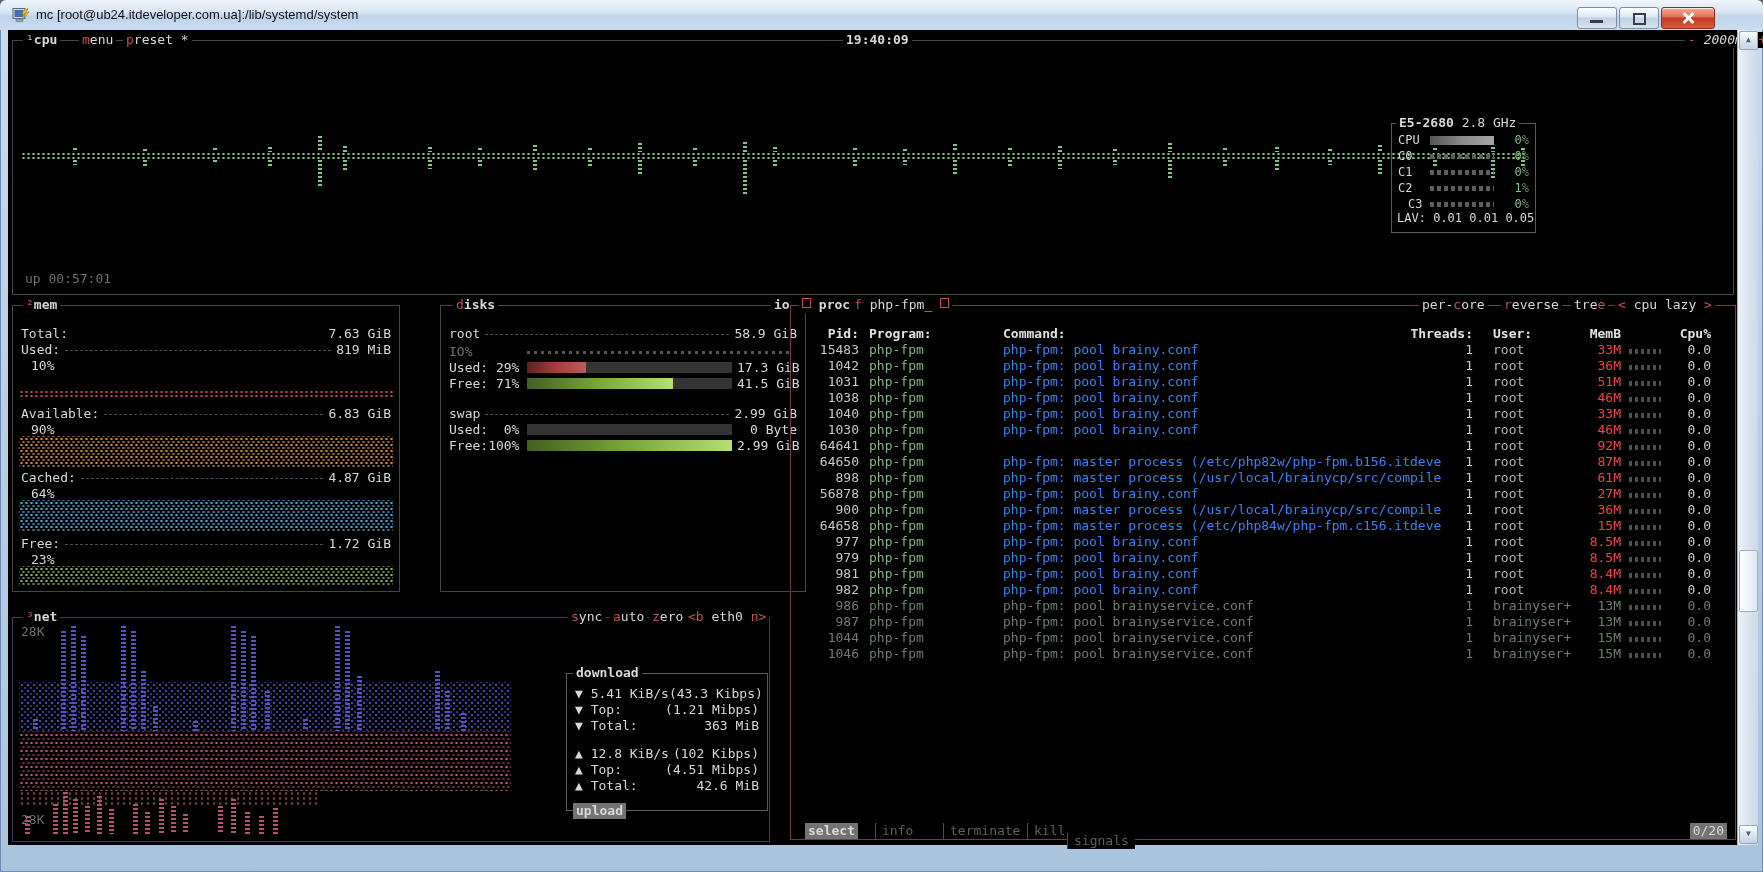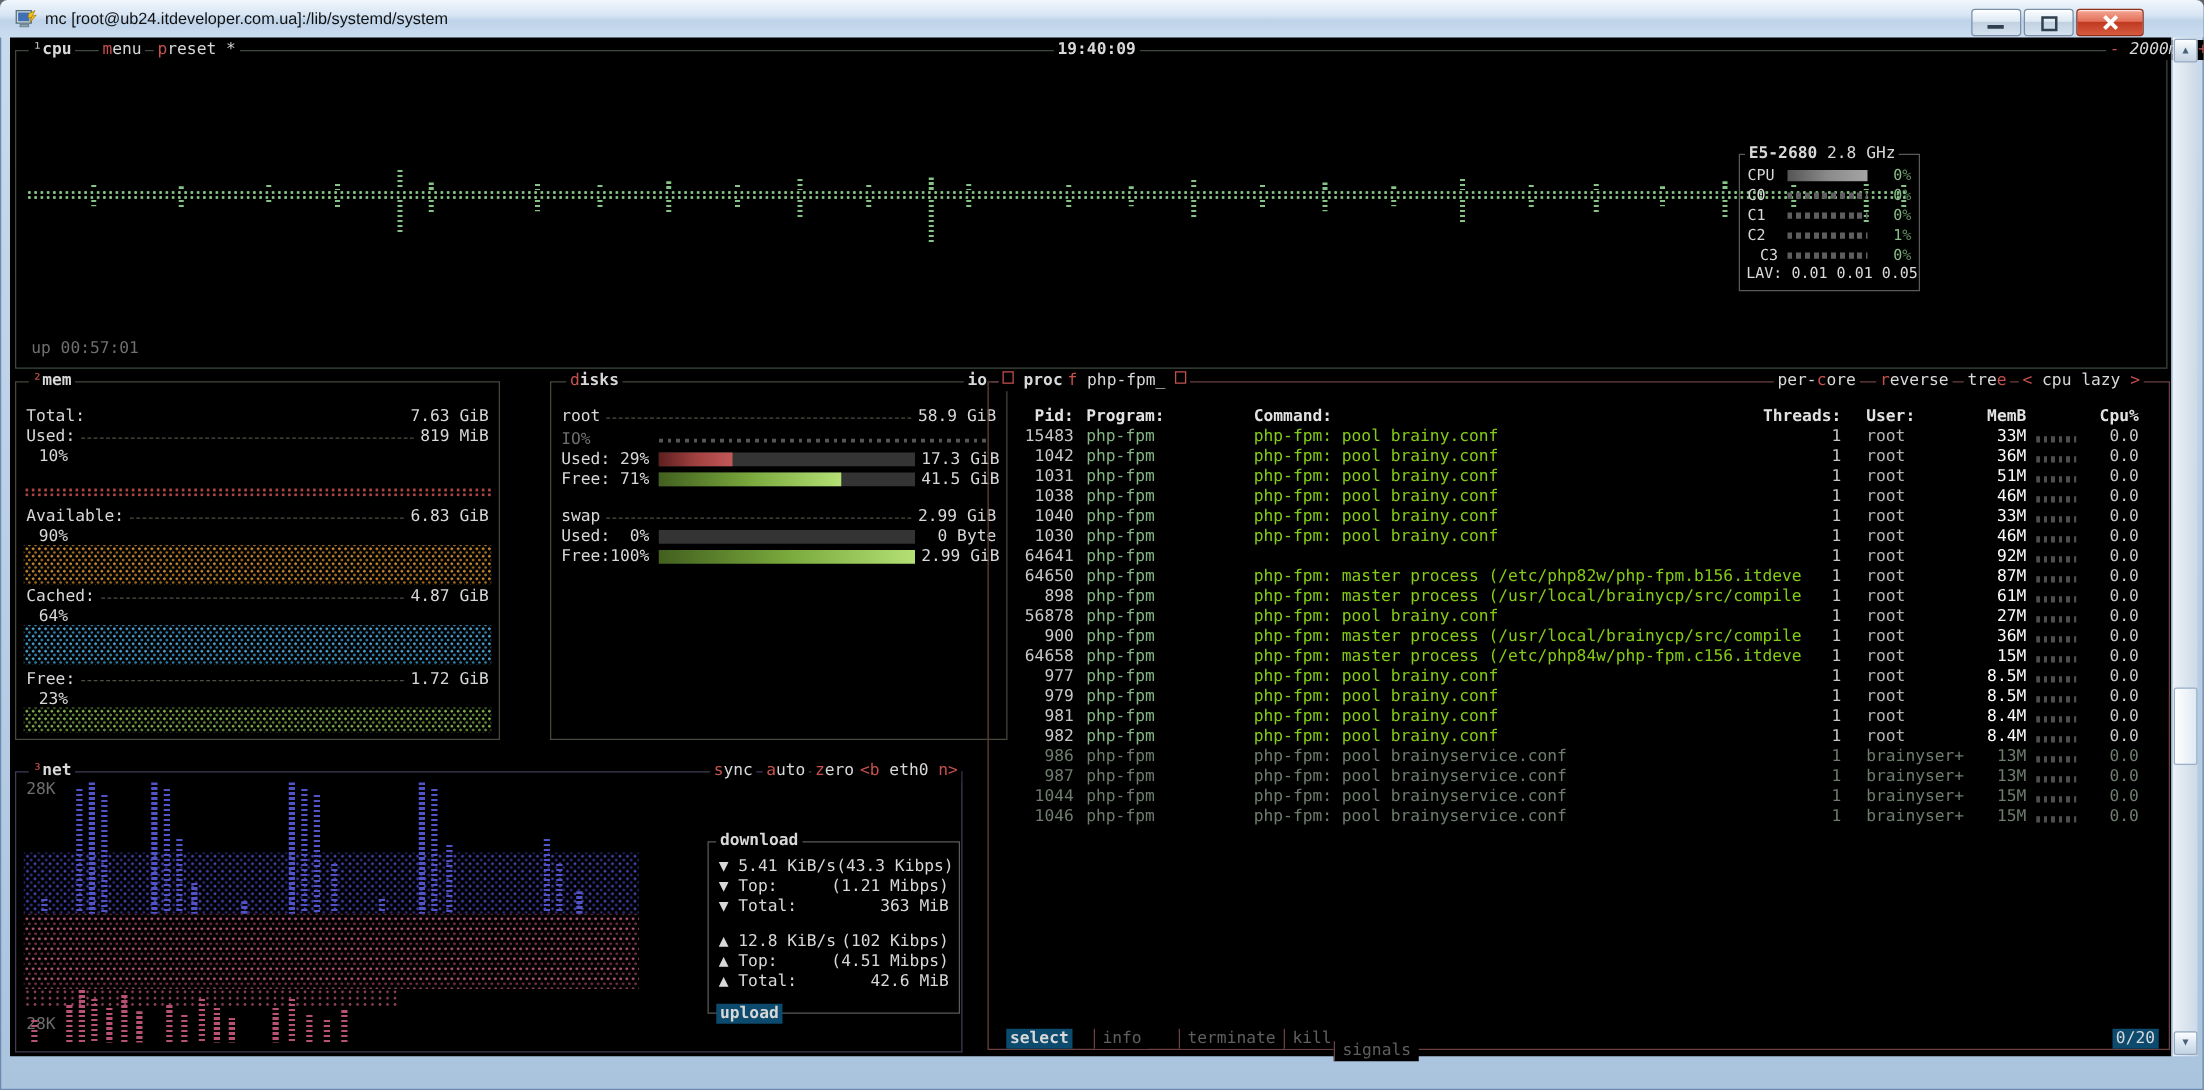--- a/index.html
+++ b/index.html
@@ -33,21 +33,21 @@
     background:linear-gradient(to right,#ffffff,#dfe9f2);}
 
   .box{position:absolute;border:1px solid;}
   .b-cpu{border-color:#3d4a3d;}
   .b-memdisk{border-color:#47473c;}
   .b-net{border-color:#3e3e56;}
   .b-proc{border-color:#6b4040;}
   .b-info{border-color:#5a5a5a;}
   .abs{position:absolute;white-space:pre;}
   .ontop{position:absolute;top:-9px;background:#000;padding:0 3px;white-space:pre;}
-  .onbottom{position:absolute;background:#0c4a6e;padding:0 3px;white-space:pre;}
+  .onbottom{position:absolute;background:#737373;padding:0 3px;white-space:pre;}
   .bold{font-weight:bold}
   .red{color:#c5514d}
   .dim{color:#6f6f6f}
   .white{color:#d8d8d8}
   .green{color:#86bf86}
   .sup{color:#b8b8b8}
   .redsq{display:inline-block;width:7px;height:8px;border:1px solid #c5514d;vertical-align:1px;}
 
   .divrow{position:absolute;display:flex;align-items:center;white-space:pre;}
   .divrow .fill{flex:1;height:0;border-top:1px dashed #4f4f46;margin:0 5px;}
@@ -72,24 +72,24 @@
   .tex-pink{background-image:radial-gradient(circle,#b25672 1px,transparent 1.3px),radial-gradient(circle,#6e2f45 1px,transparent 1.3px);background-size:5px 8px,5px 8px;background-position:0 0,2px 4px;}
   .tex-pink2{background-image:radial-gradient(circle,#8a3f58 1px,transparent 1.3px);background-size:6px 5px;}
   .nbar{position:absolute;width:5px;}
   .nbar-d{background-image:repeating-linear-gradient(to bottom,#5353c8 0 2px,transparent 2px 4px);}
   .nbar-u{background-image:repeating-linear-gradient(to bottom,#b85272 0 2px,transparent 2px 4px);}
 
   .proc-row{position:absolute;left:0;width:100%;height:16px;}
   .proc-row span{position:absolute;white-space:pre;}
   .pr-pid{left:8px;width:60px;text-align:right;color:#c9c9c9;}
   .pr-prog{left:78px;color:#84b584;}
-  .pr-cmd{left:212px;width:452px;overflow:hidden;color:#84cc16;}
+  .pr-cmd{left:212px;width:452px;overflow:hidden;color:#3b82f6;}
   .pr-thr{left:592px;width:90px;text-align:right;color:#c9c9c9;}
   .pr-user{left:702px;color:#b5b5b5;}
-  .pr-mem{left:782px;width:48px;text-align:right;color:#ffffff;}
+  .pr-mem{left:782px;width:48px;text-align:right;color:#ef4444;}
   .pr-dots{left:838px;top:7px;width:32px;height:5px;background-image:repeating-linear-gradient(to right,#4e4e4e 0 3px,transparent 3px 6px);}
   .pr-cpu{left:884px;width:36px;text-align:right;color:#c9c9c9;}
   .dimrow span{color:#6f7d6f !important;}
   .hdr span{color:#e2e2e2;font-weight:bold;}
 
   .dlrow{position:absolute;left:8px;right:8px;display:flex;white-space:pre;color:#c9c9c9;}
   .dlrow .sp{flex:1;}
   .foot-opt{position:absolute;color:#5f5f5f;border-left:1px solid #6b4040;padding:0 6px;background:#000;}
 </style>
 </head>

